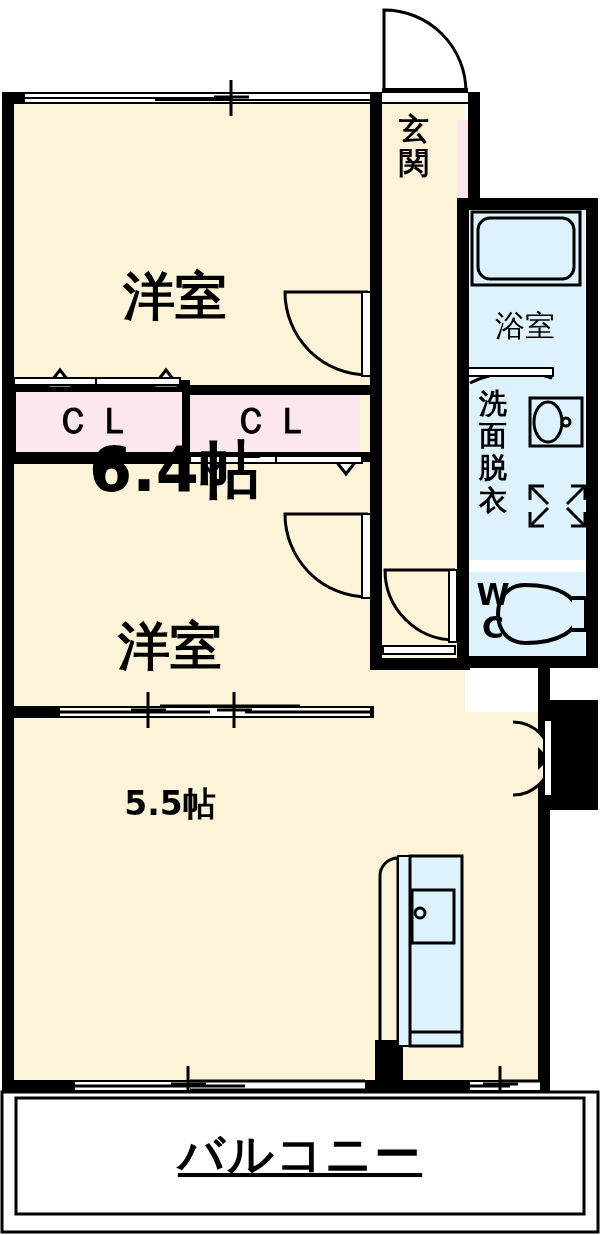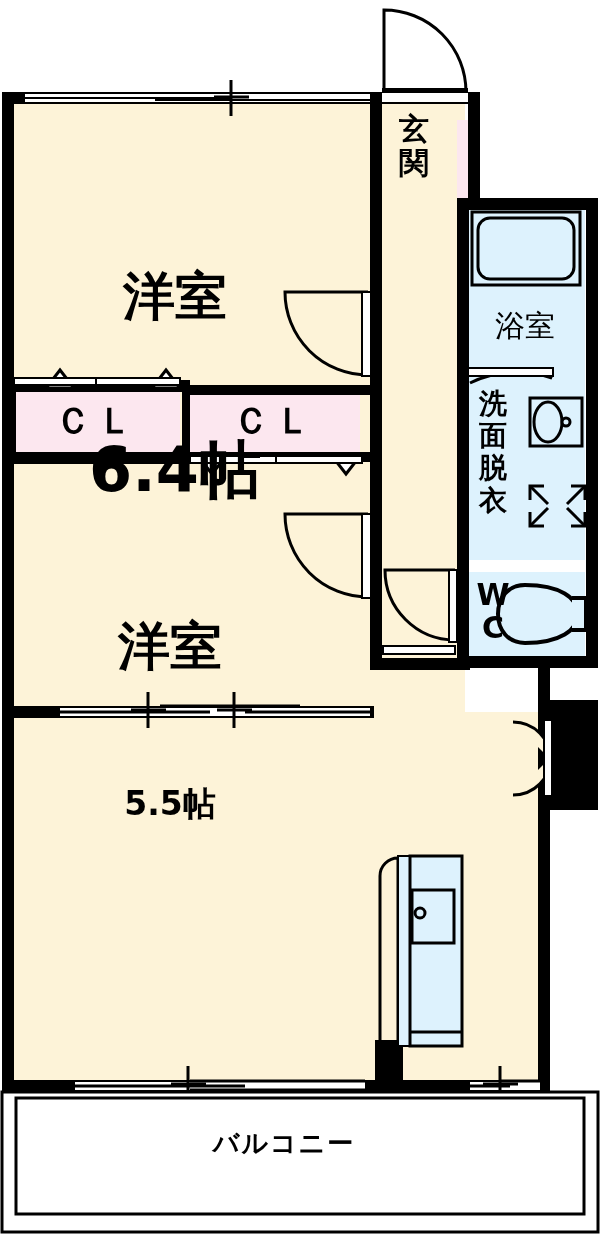--- a/index.html
+++ b/index.html
@@ -241,19 +241,19 @@
 面
 脱
 衣</div>
 
 <div class="lbl" style="left:472px;top:578px;width:42px;font-size:30px;font-weight:bold;line-height:1.1;">W
 C</div>
 
 <div class="lbl" style="left:553px;top:726px;width:30px;font-size:25px;font-weight:bold;line-height:1.1;">物
 入</div>
 
-<div class="lbl" style="left:134px;top:1130px;width:300px;font-size:26px;font-weight:bold;letter-spacing:2px;">バルコニー</div>
+<div class="lbl" style="left:150px;top:1130px;width:300px;font-size:46px;font-weight:bold;letter-spacing:2px;text-decoration:underline;">バルコニー</div>
 
 <div class="lbl" style="left:14px;top:402px;width:166px;font-size:36px;font-weight:bold;letter-spacing:6px;">ＣＬ</div>
 
 <div class="lbl" style="left:190px;top:402px;width:170px;font-size:36px;font-weight:bold;letter-spacing:6px;">ＣＬ</div>
 
 </div>
 
 </body></html>

